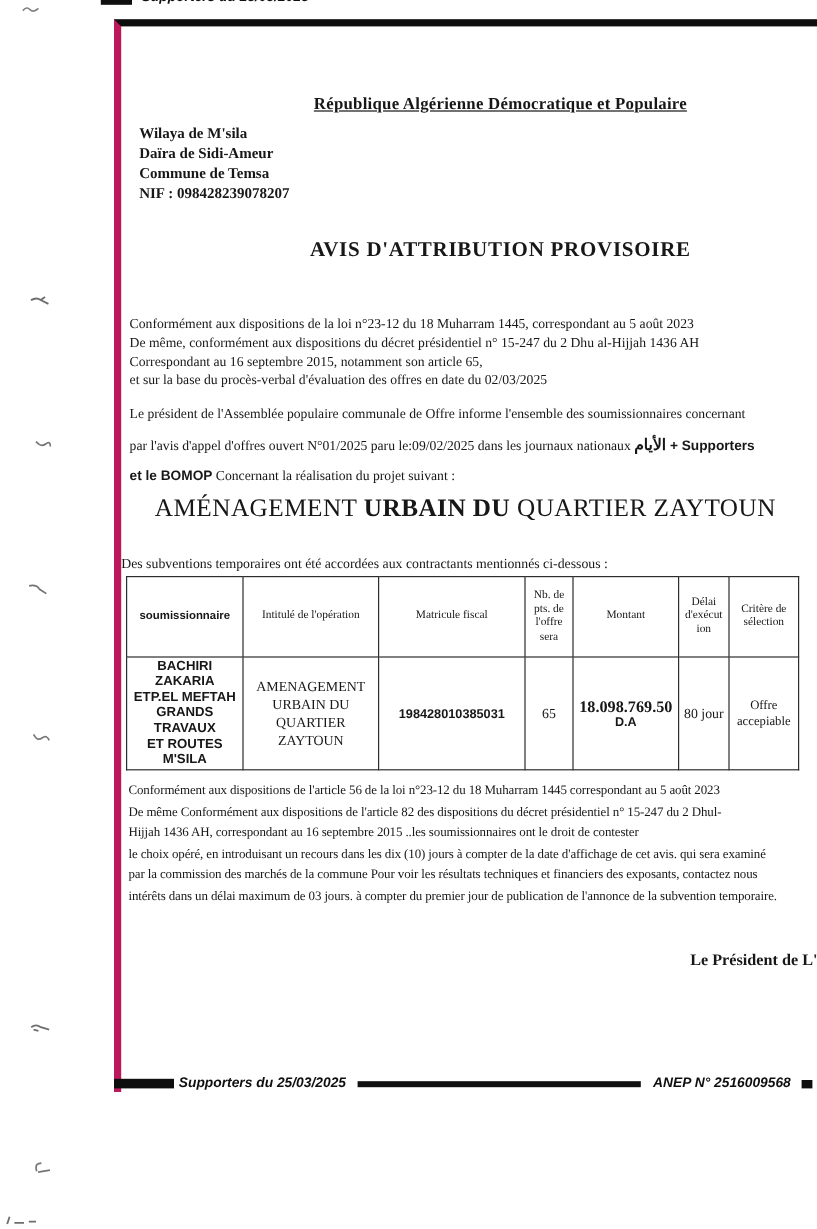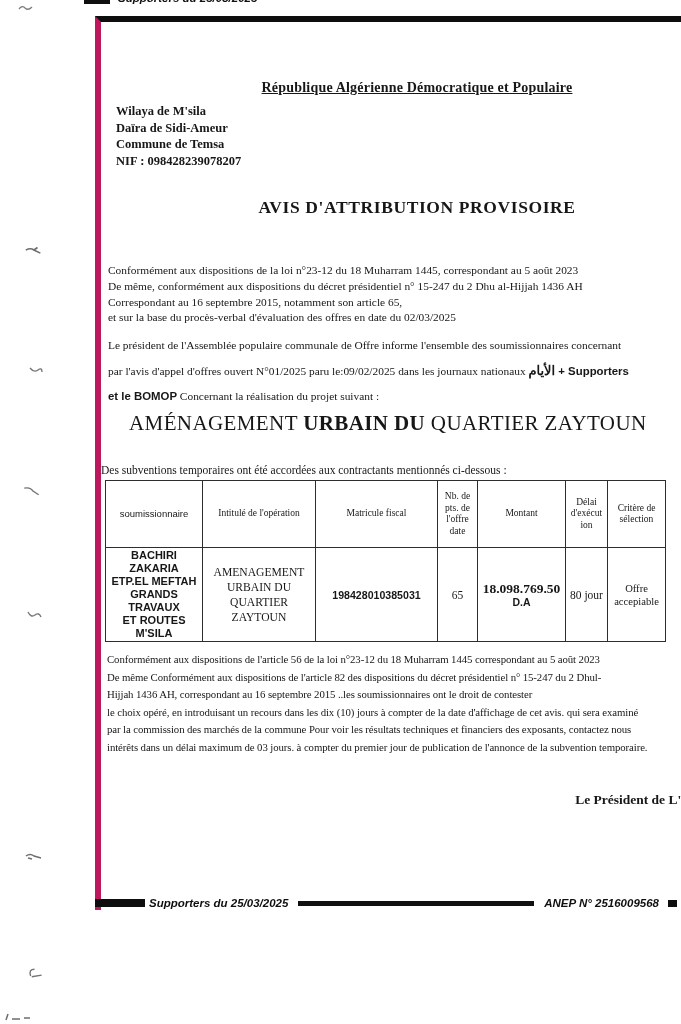--- a/index.html
+++ b/index.html
@@ -45,21 +45,21 @@
   tr.dat td{height:86px;}
   .cell-pre{white-space:pre-line;}
   .c-soum{font-family:"Liberation Sans",sans-serif;font-weight:bold;font-size:11px;line-height:13px;}
   .c-oper{font-size:11.6px;line-height:15px;}
   .c-matr{font-family:"Liberation Sans",sans-serif;font-weight:600;font-size:10.6px;}
   .c-pts{font-size:11.5px;}
   .c-mont{font-weight:bold;font-size:13.5px;line-height:15px;}
   .c-dev{font-family:"Liberation Sans",sans-serif;font-weight:bold;font-size:10.5px;}
   .c-delai{font-size:11.5px;}
   .c-crit{font-size:10.6px;line-height:13px;}
-  .h-soum{font-family:"Liberation Sans",sans-serif;font-weight:normal;font-size:9px;}
+  .h-soum{font-family:"Liberation Sans",sans-serif;font-weight:bold;font-size:9px;}
 
   .legal{position:absolute;left:6px;right:4px;top:629px;font-size:10.8px;}
   .legal div{line-height:17.6px;white-space:nowrap;letter-spacing:-0.1px;}
 
   .sig{position:absolute;right:24px;top:770px;font-weight:bold;font-size:13.5px;}
 
   
   .footer{position:absolute;left:95px;top:895px;width:582px;height:16px;display:flex;
     align-items:center;font-family:"Liberation Sans",sans-serif;font-weight:bold;
     font-style:italic;font-size:11.5px;color:#0f0f0f;}
@@ -162,21 +162,21 @@
       <col style="width:40px">
         <col style="width:88px">
         <col style="width:42px">
         <col style="width:58px">
     </colgroup>
     <tbody>
         <tr class="hdr">
       <td class="h-soum">soumissionnaire</td>
       <td>Intitulé de l'opération</td>
       <td>Matricule fiscal</td>
-      <td>Nb. de pts. de l'offre date</td>
+      <td>Nb. de pts. de l'offre sera</td>
       <td>Montant</td>
       <td>Délai d'exécut ion</td>
       <td>Critère de sélection</td>
     </tr>
     <tr class="dat">
       <td class="c-soum cell-pre">BACHIRI ZAKARIA
 ETP.EL MEFTAH
 GRANDS TRAVAUX
 ET ROUTES M'SILA</td>
       <td class="c-oper cell-pre">AMENAGEMENT

